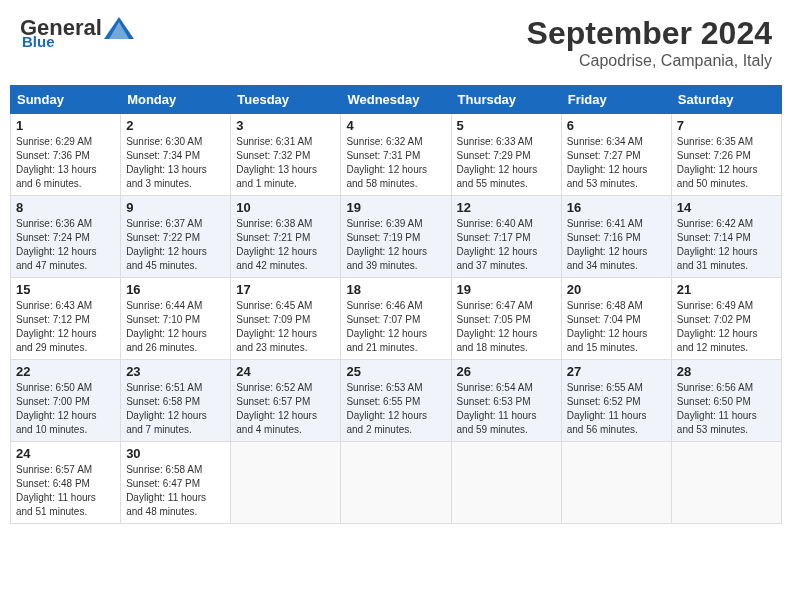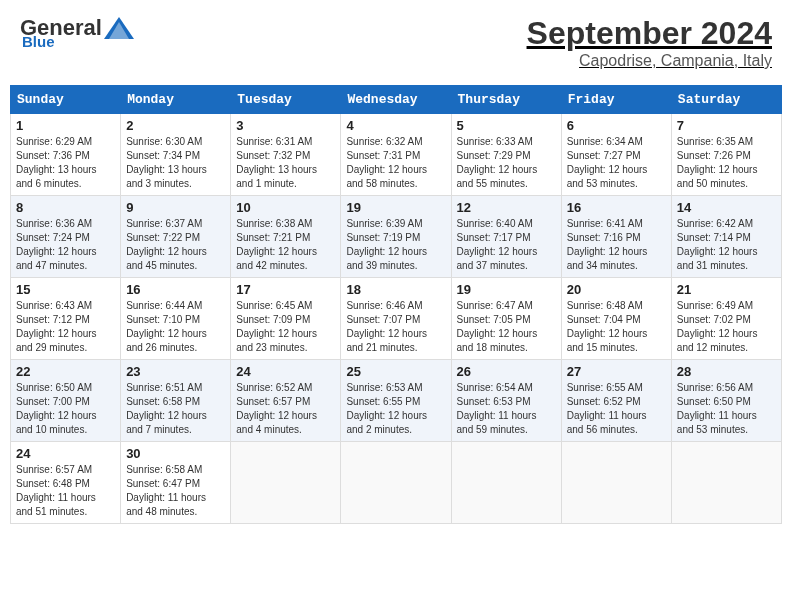--- a/index.html
+++ b/index.html
@@ -36,21 +36,20 @@
       font-weight: bold;
       color: #1a6bbf;
     }
     .logo-icon {
       width: 30px;
       height: 22px;
       margin-left: 2px;
     }
     .title-area {
       text-align: right;
-      text-decoration: underline;
     }
     .month-title {
       font-size: 32px;
       font-weight: bold;
       color: #333;
     }
     .subtitle {
       font-size: 16px;
       color: #555;
     }
@@ -60,21 +59,20 @@
       font-size: 11px;
     }
     .calendar th {
       background-color: #1a6bbf;
       color: #fff;
       text-align: left;
       padding: 6px 6px;
       font-size: 13px;
       font-weight: bold;
       border: 1px solid #1a6bbf;
-      font-family: Liberation Mono, monospace;
     }
     .calendar td {
       vertical-align: top;
       border: 1px solid #ddd;
       padding: 4px 5px;
       width: calc(100% / 7);
       min-height: 80px;
       background: #fff;
     }
     .calendar td.empty {

